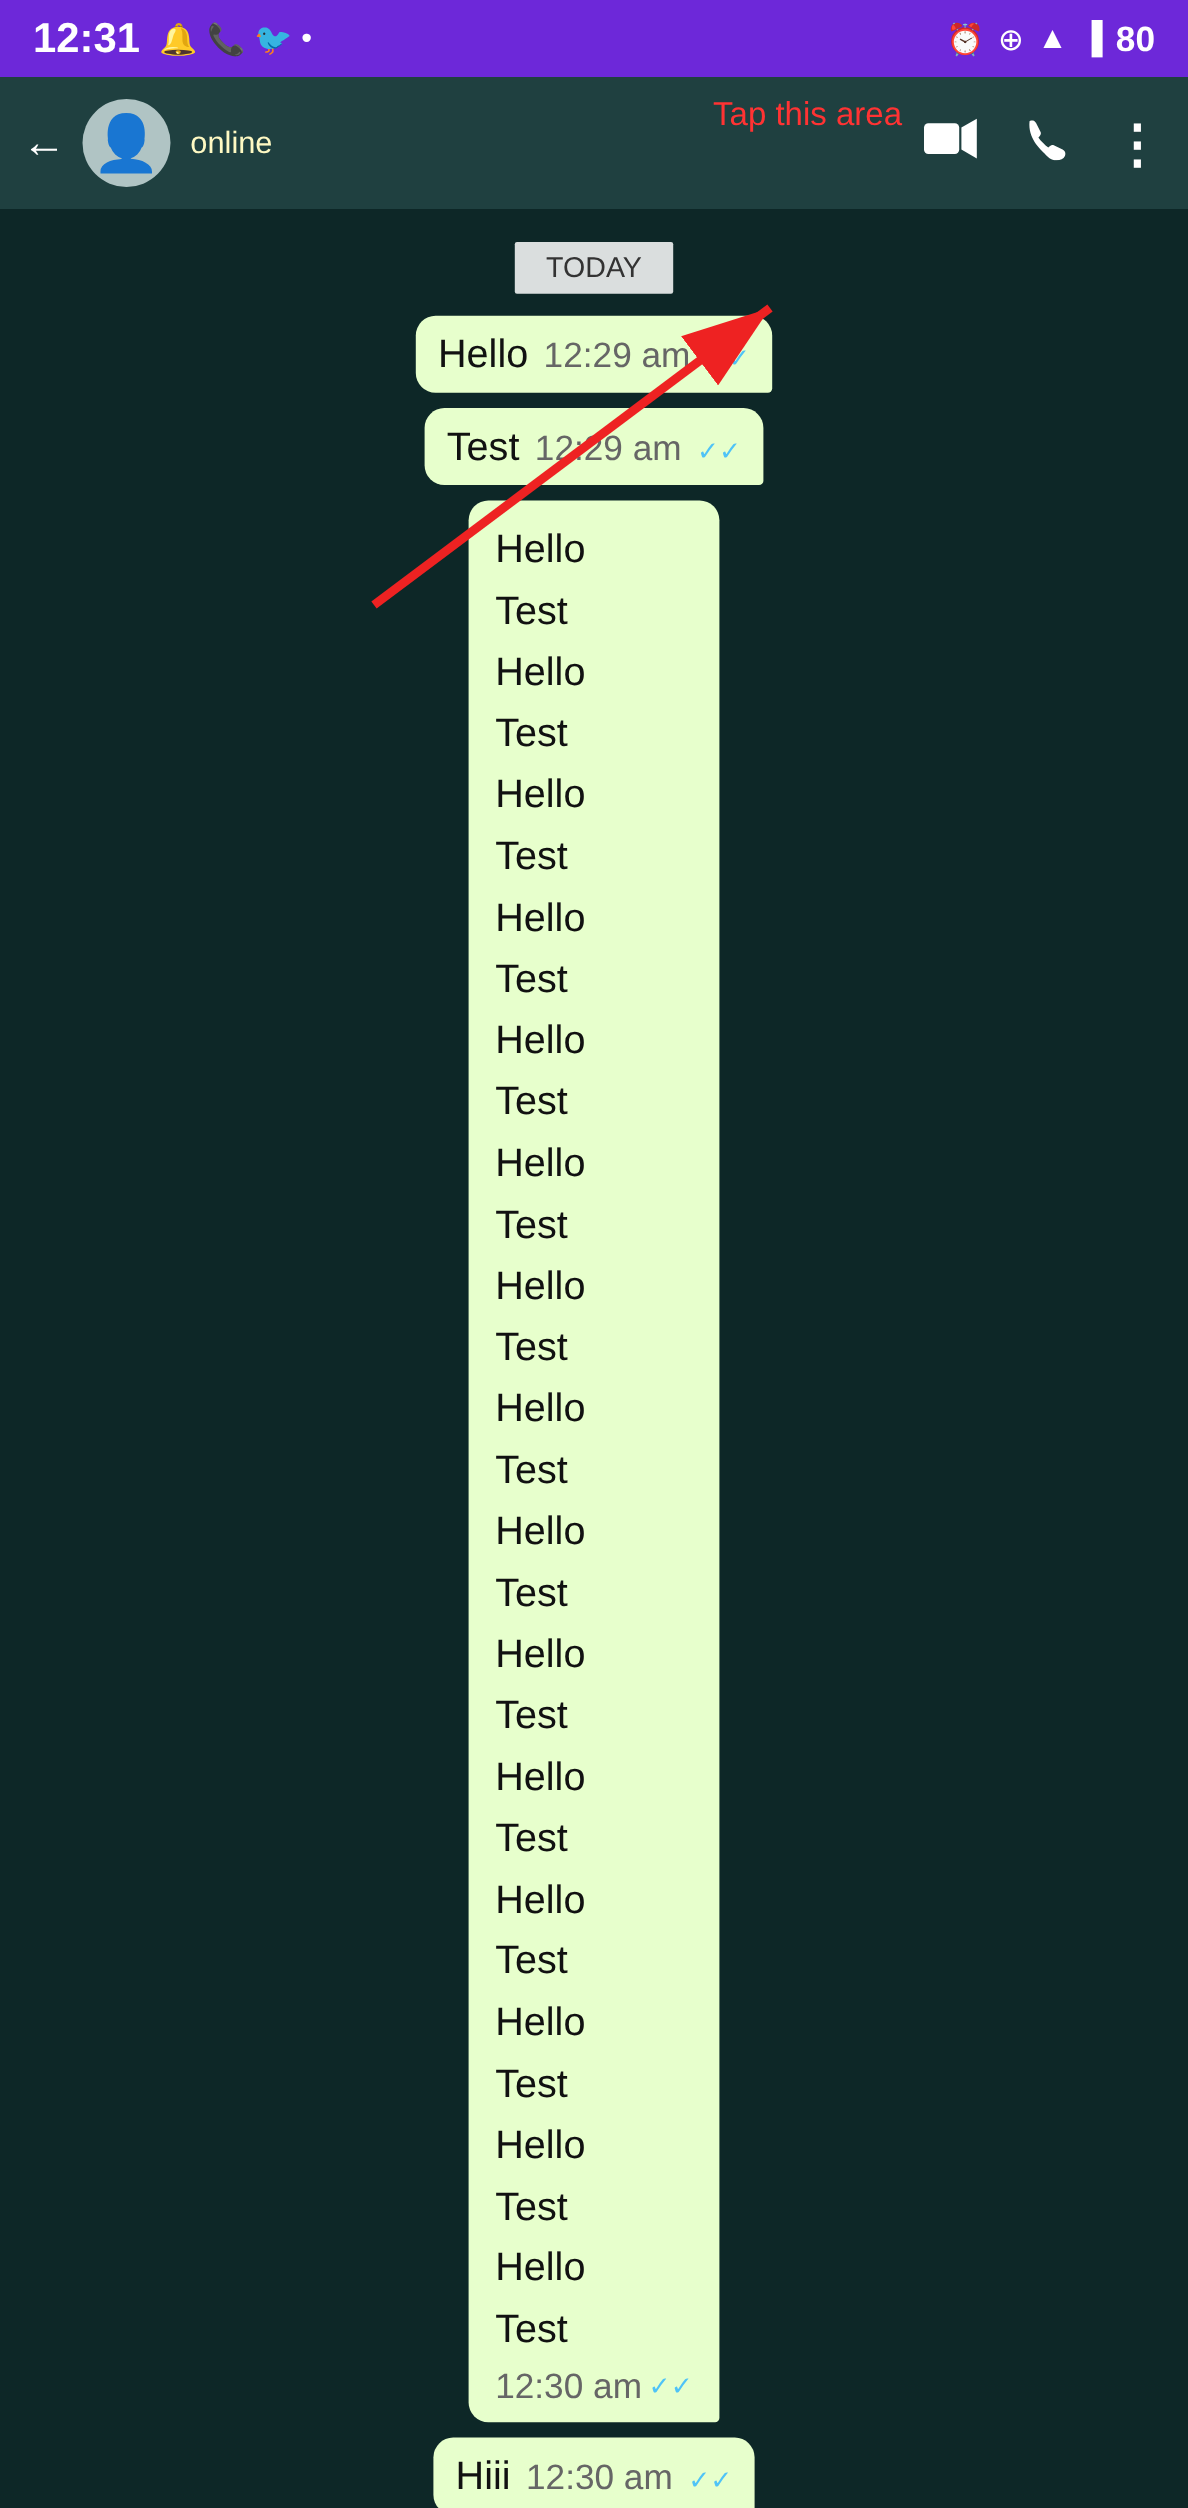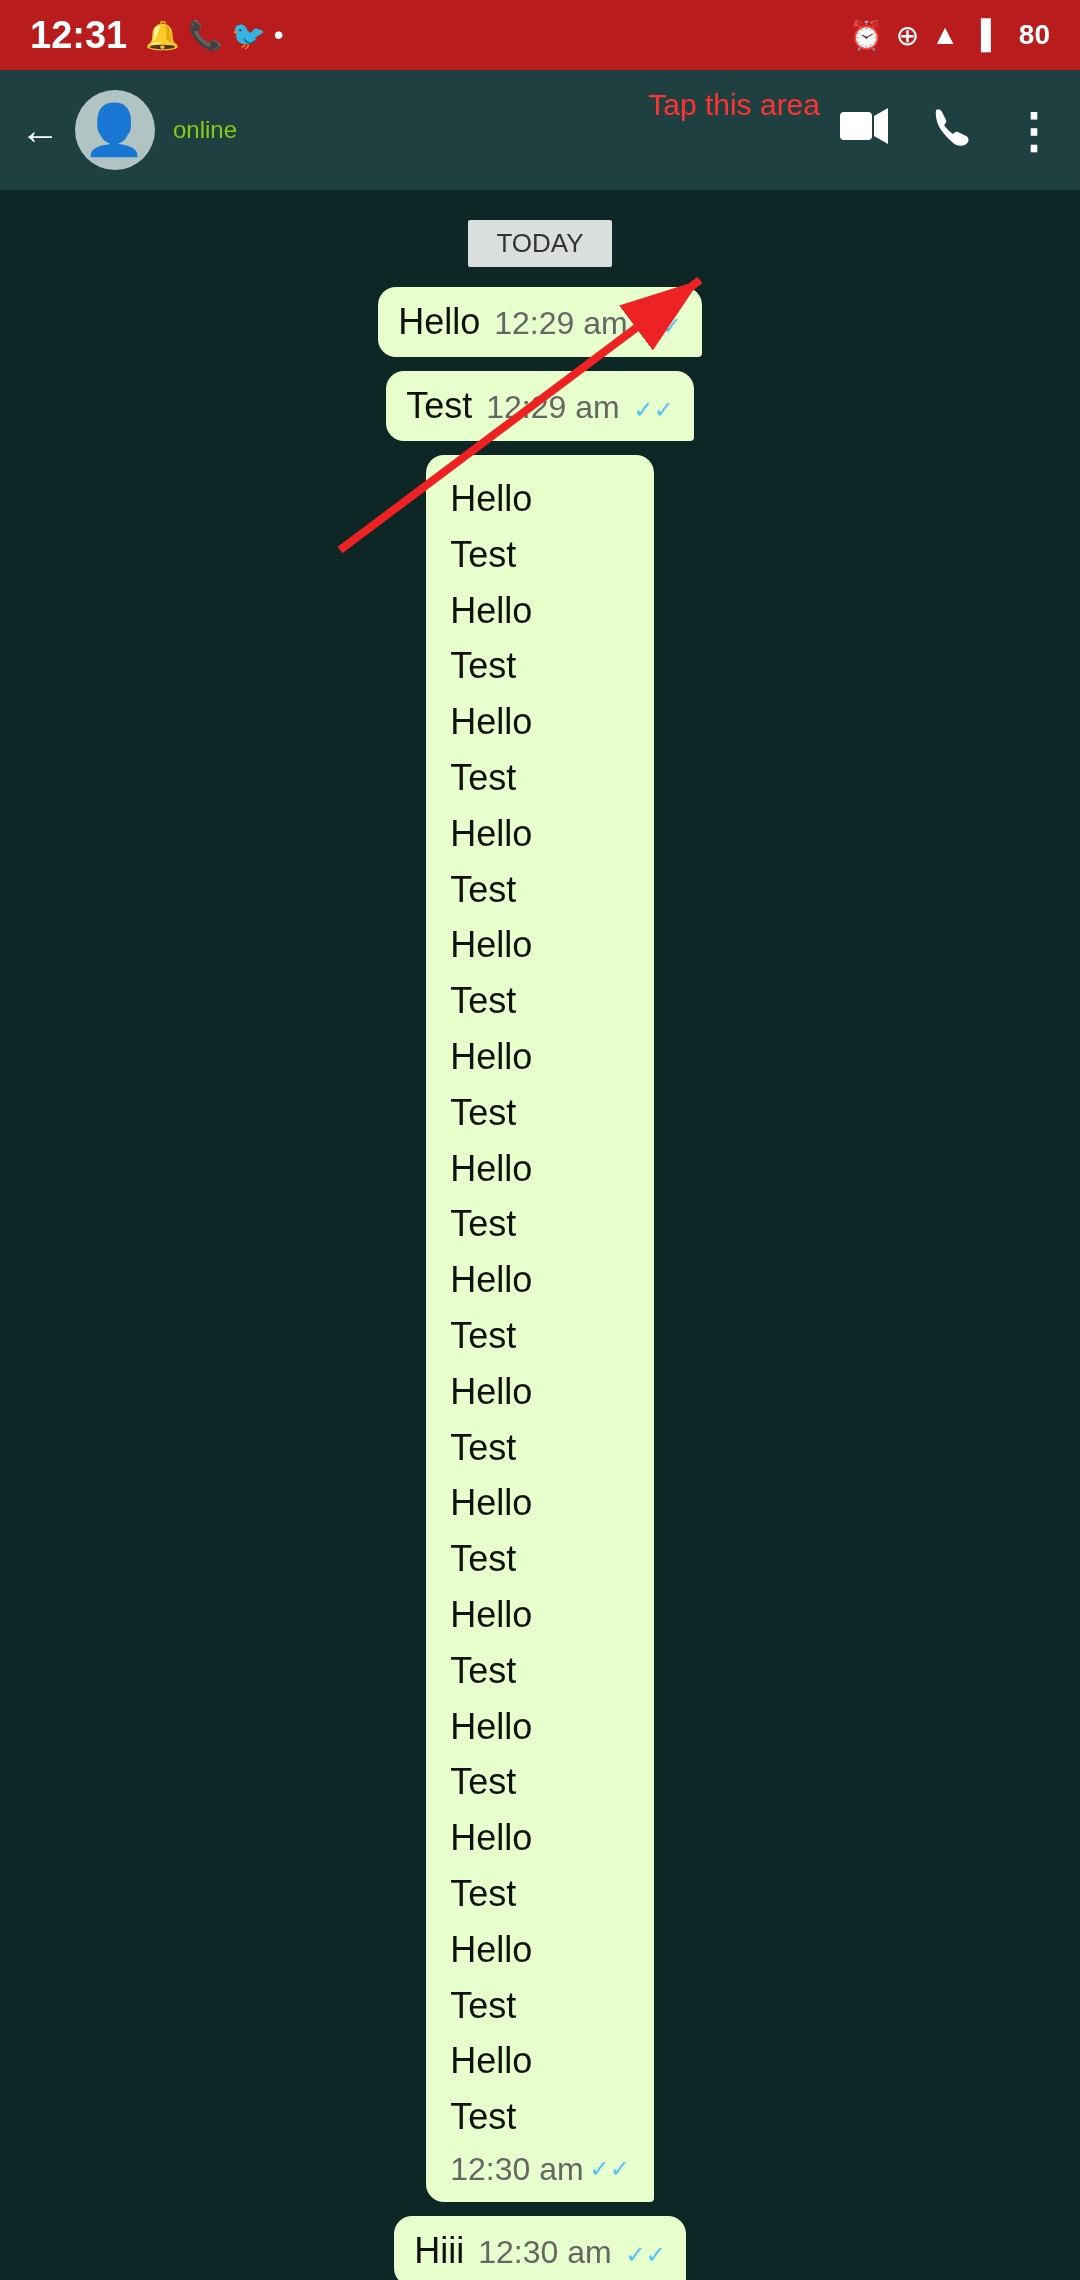--- a/index.html
+++ b/index.html
@@ -9,21 +9,21 @@
       width: 1080px;
       min-height: 2280px;
       background: #0d2727;
       font-family: 'Segoe UI', Arial, sans-serif;
       display: flex;
       flex-direction: column;
     }
 
     
     .status-bar {
-      background: #b91c1c;
+      background: #6d28d9;
       height: 70px;
       display: flex;
       align-items: center;
       justify-content: space-between;
       padding: 0 30px;
       flex-shrink: 0;
     }
     .status-left {
       display: flex;
       align-items: center;
@@ -44,23 +44,22 @@
       color: white;
       font-size: 28px;
     }
     .status-icons-right {
       display: flex;
       align-items: center;
       gap: 12px;
     }
     .battery-text {
       color: white;
-      font-size: 28px;
+      font-size: 32px;
       font-weight: bold;
-      margin-left: 16px;
     }
 
     
     .header {
       background: #1f4040;
       height: 120px;
       display: flex;
       align-items: center;
       padding: 0 20px;
       flex-shrink: 0;
@@ -90,22 +89,22 @@
     .contact-info {
       flex: 1;
     }
     .contact-number {
       color: white;
       font-size: 34px;
       font-weight: 500;
       letter-spacing: 0.5px;
     }
     .contact-status {
-      color: #84cc16;
-      font-size: 24px;
+      color: #fef9c3;
+      font-size: 28px;
     }
     .header-actions {
       display: flex;
       align-items: center;
       gap: 40px;
     }
     .header-action-btn {
       color: white;
       font-size: 36px;
       cursor: pointer;

